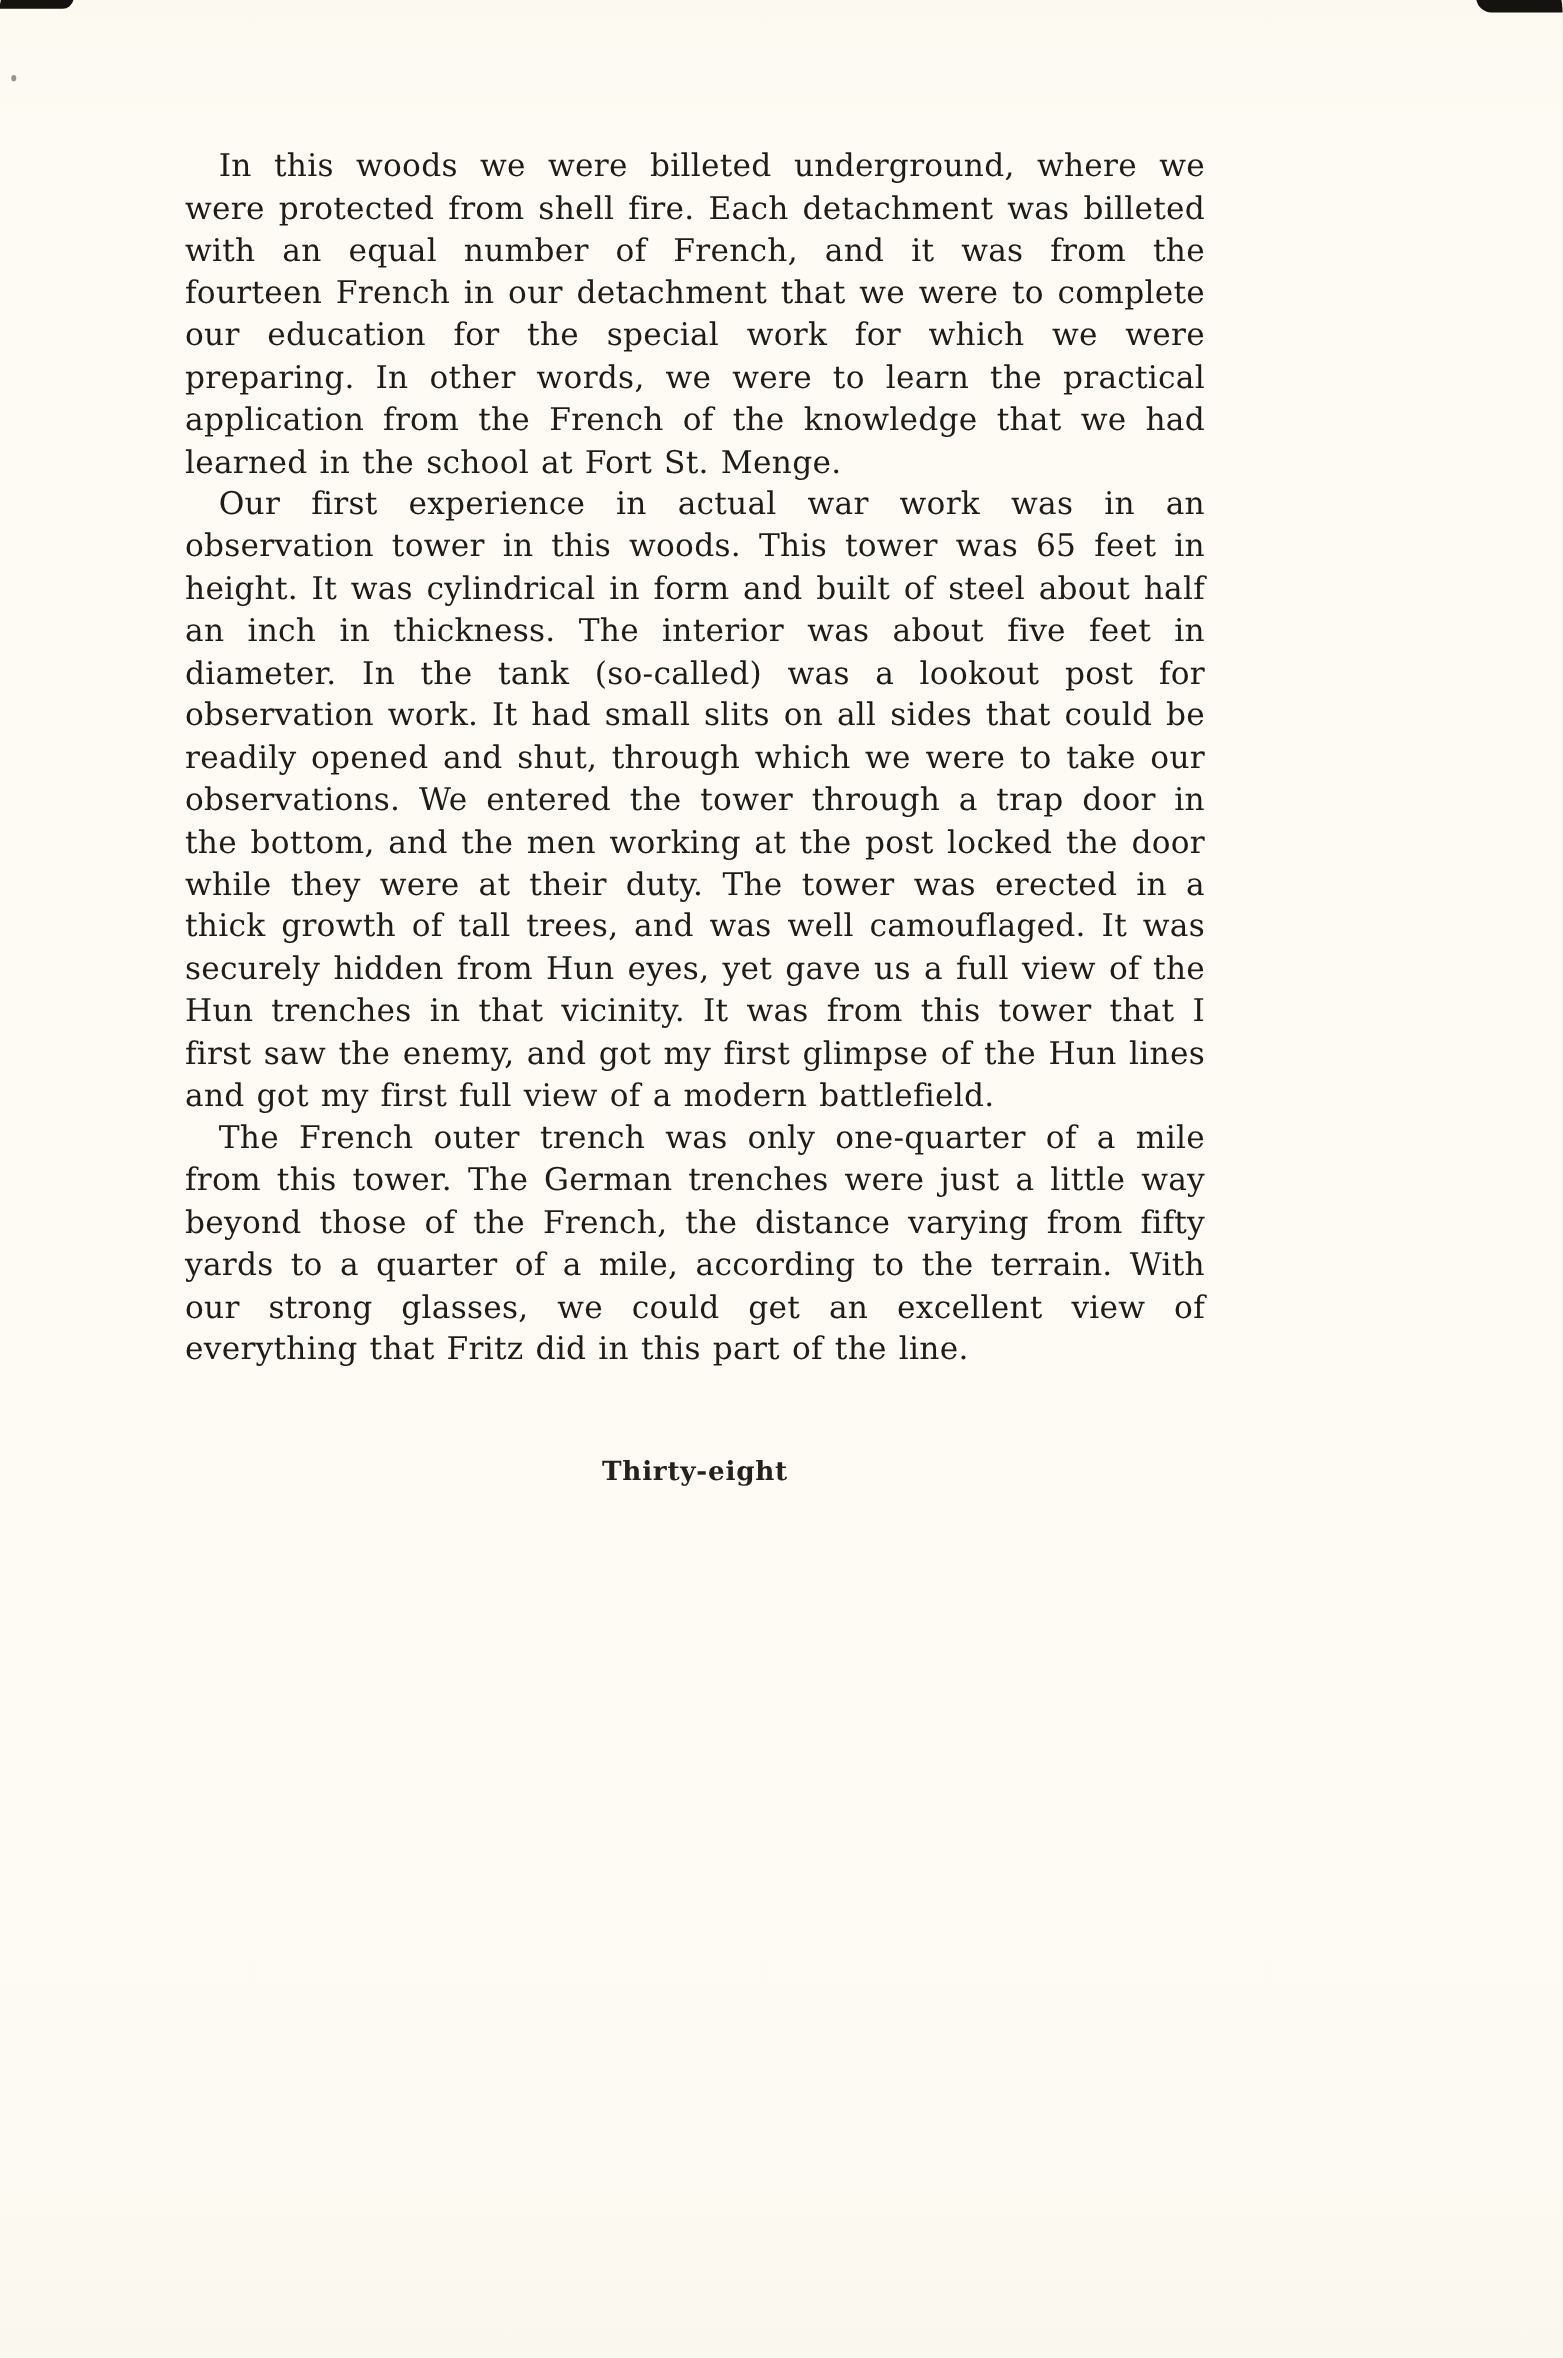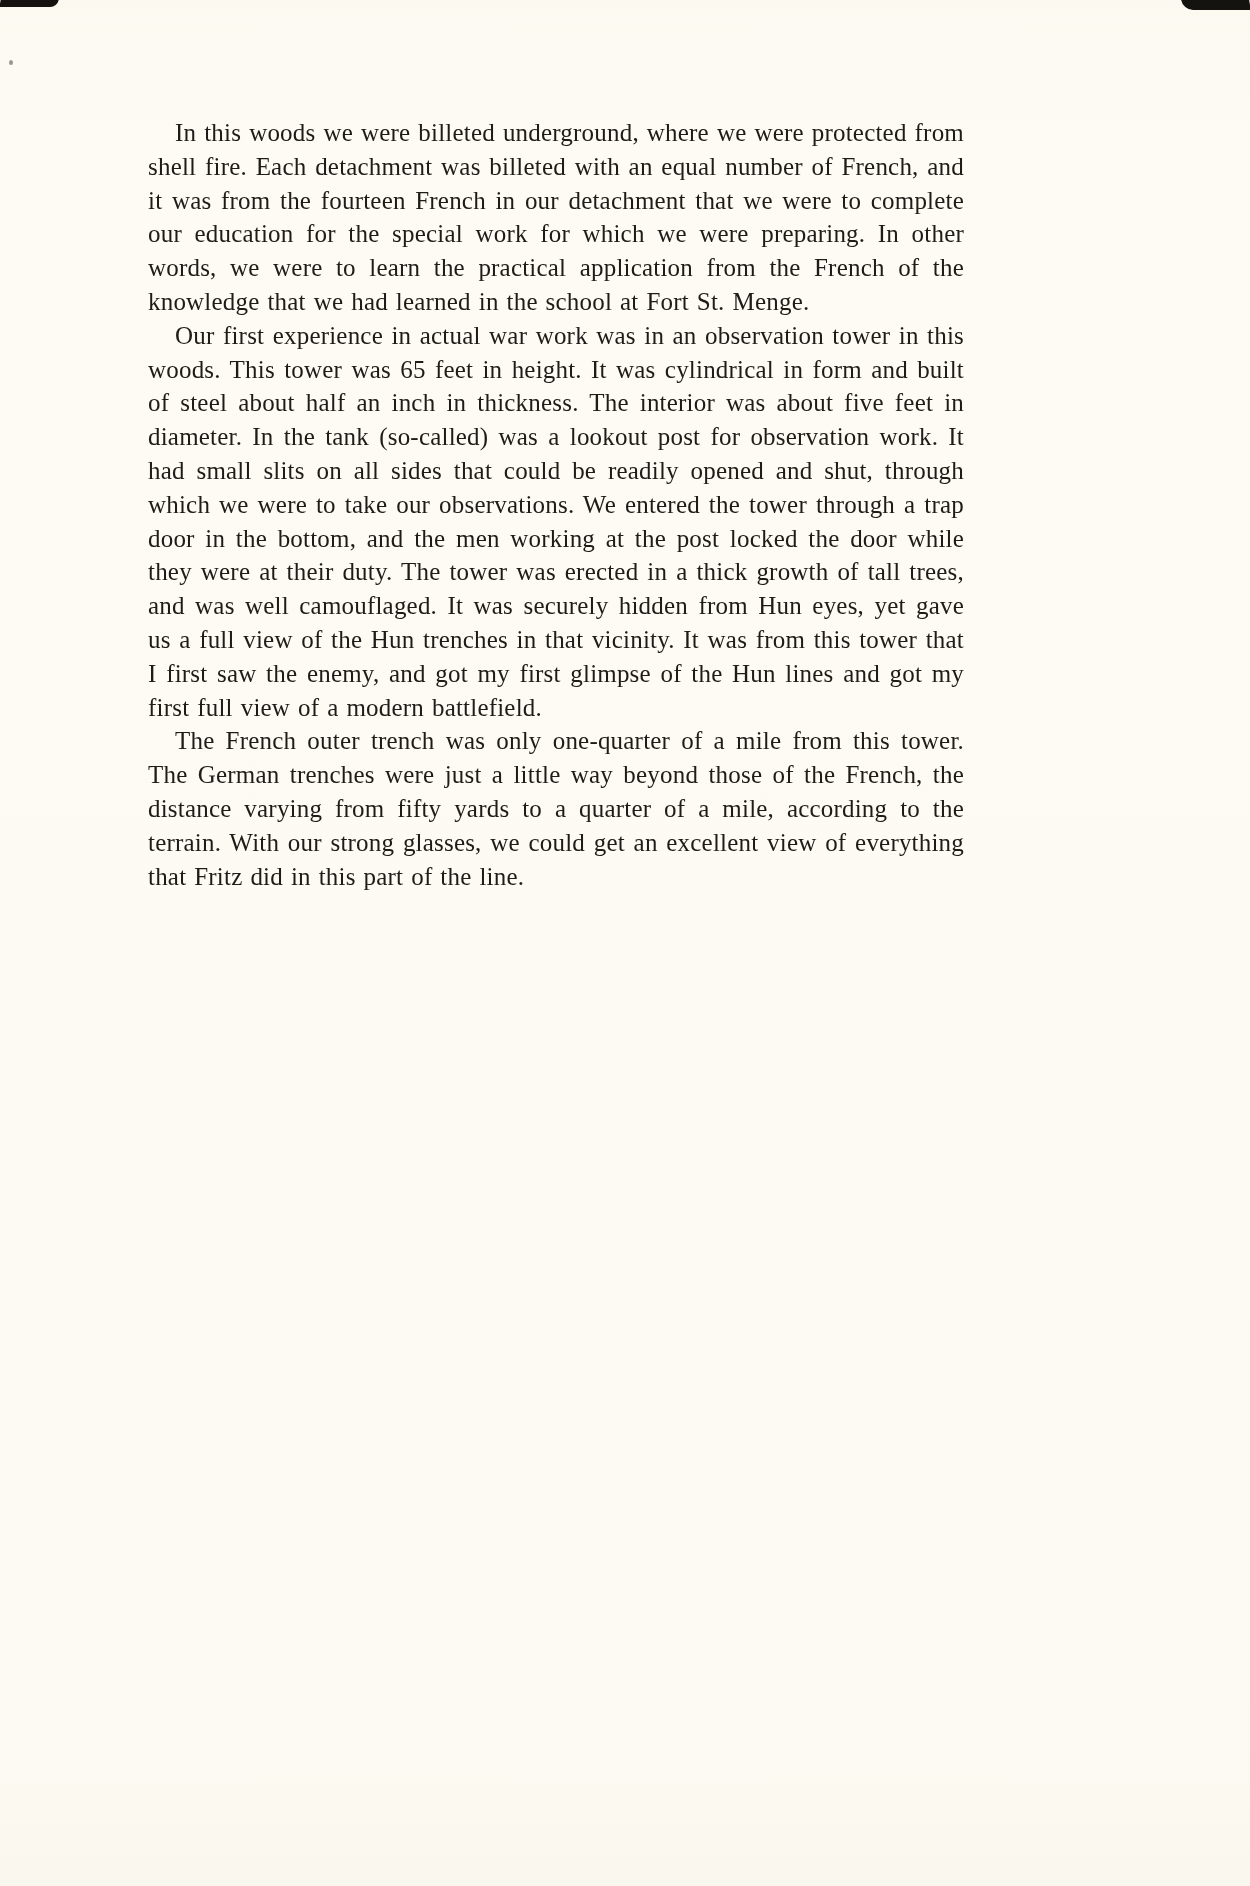--- a/index.html
+++ b/index.html
@@ -56,21 +56,20 @@
     line-height: 33.8px;
   }
   .text-block p {
     margin: 0;
     text-align: justify;
     word-spacing: 1.5px;
     letter-spacing: 0.2px;
   }
   .text-block p.indent {
     text-indent: 27px;
-    font-family: Liberation Serif, serif;
   }
   .page-footer {
     text-align: center;
     margin-top: 64px;
     font-size: 21px;
     font-weight: bold;
     letter-spacing: 0.6px;
     color: #23211d;
   }
 </style>
@@ -81,15 +80,16 @@
 
   <div class="scan-mark top-left"></div>
   <div class="scan-mark top-right"></div>
   <div class="scan-speck"></div>
 
   <div class="text-block">
     <p class="indent">In this woods we were billeted underground, where we were protected from shell fire.  Each detachment was billeted with an equal number of French, and it was from the fourteen French in our detachment that we were to complete our education for the special work for which we were preparing.  In other words, we were to learn the practical application from the French of the knowledge that we had learned in the school at Fort St. Menge.</p>
     <p class="indent">Our first experience in actual war work was in an observation tower in this woods.  This tower was 65 feet in height.  It was cylindrical in form and built of steel about half an inch in thickness.  The interior was about five feet in diameter.  In the tank (so-called) was a lookout post for observation work.  It had small slits on all sides that could be readily opened and shut, through which we were to take our observations.  We entered the tower through a trap door in the bottom, and the men working at the post locked the door while they were at their duty.  The tower was erected in a thick growth of tall trees, and was well camouflaged. It was securely hidden from Hun eyes, yet gave us a full view of the Hun trenches in that vicinity.  It was from this tower that I first saw the enemy, and got my first glimpse of the Hun lines and got my first full view of a modern battlefield.</p>
     <p class="indent">The French outer trench was only one-quarter of a mile from this tower.  The German trenches were just a little way beyond those of the French, the distance varying from fifty yards to a quarter of a mile, according to the terrain.  With our strong glasses, we could get an excellent view of everything that Fritz did in this part of the line.</p>
 
+    <div class="page-footer">Thirty-eight</div>
   </div>
 
 </div>
 
 </body></html>

